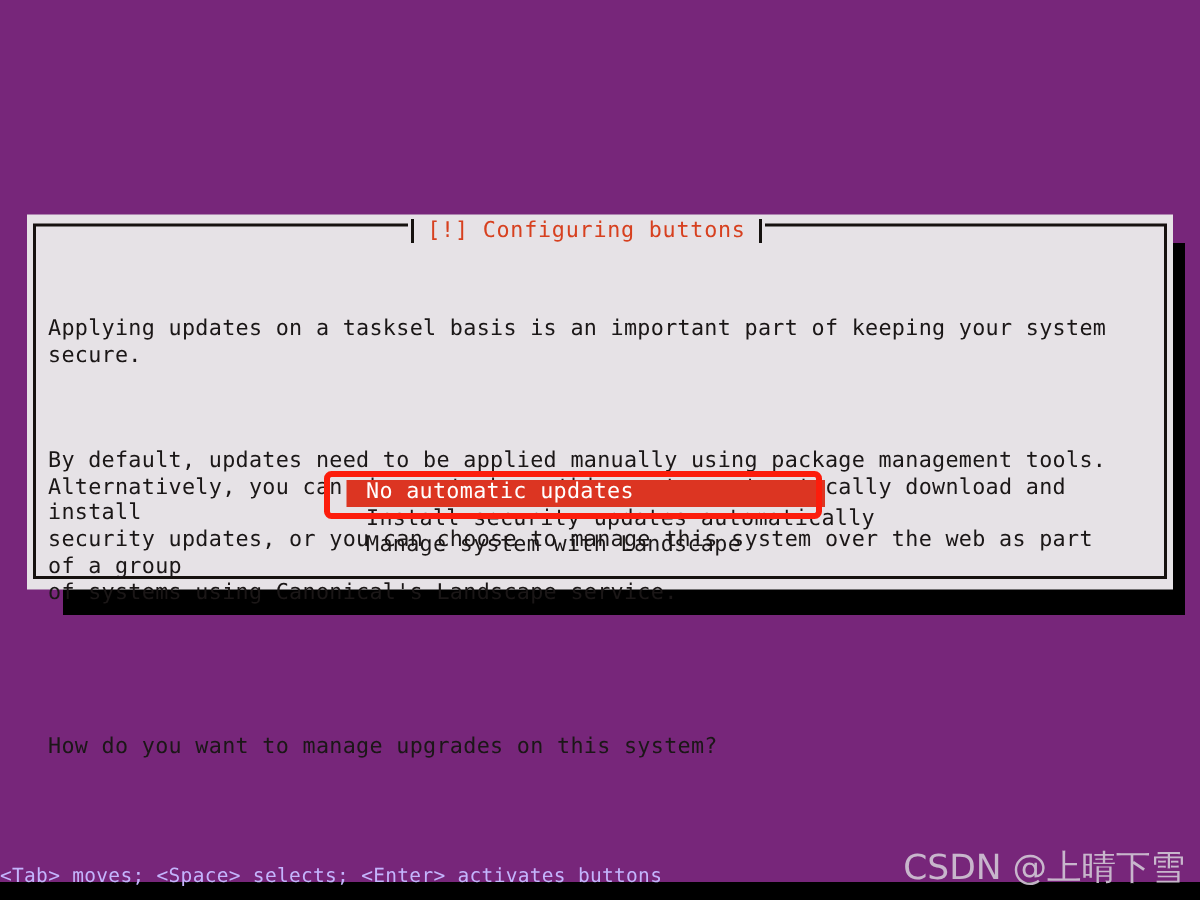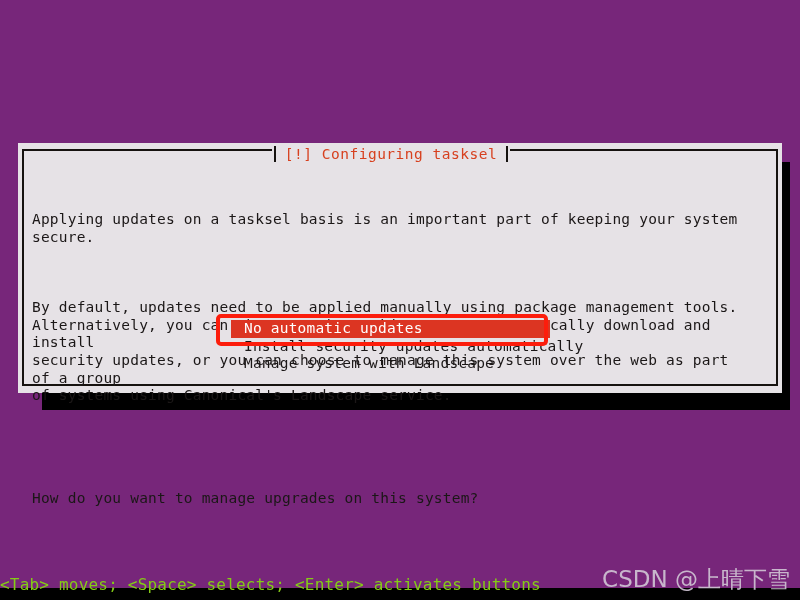--- a/index.html
+++ b/index.html
@@ -147,22 +147,22 @@
     width: 800px;
     height: 12px;
     background: #000000;
   }
 
   
   .status-hint {
     position: absolute;
     left: 0;
     top: 576px;
-    color: #84cc16;
-    font-size: 16px;
+    color: #c4b5fd;
+    font-size: 13px;
     line-height: 17px;
     letter-spacing: 0.2px;
     white-space: nowrap;
   }
 
   
   .watermark {
     position: absolute;
     right: 10px;
     top: 566px;
@@ -181,21 +181,21 @@
 
   <div class="dialog-shadow"></div>
 
   <div class="dialog">
     <div class="dialog-inner"></div>
   </div>
 
   <div class="title-wrap">
     <div class="title-box">
       <span class="title-tick"></span>
-      <span class="title-text">[!] Configuring tasksel</span>
+      <span class="title-text">[!] Configuring buttons</span>
       <span class="title-tick"></span>
     </div>
   </div>
 
   <div class="body-text">
     <p class="para">Applying updates on a tasksel basis is an important part of keeping your system secure.</p>
     <p class="para">By default, updates need to be applied manually using package management tools.
 Alternatively, you can choose to have this system automatically download and install
 security updates, or you can choose to manage this system over the web as part of a group
 of systems using Canonical's Landscape service.</p>

